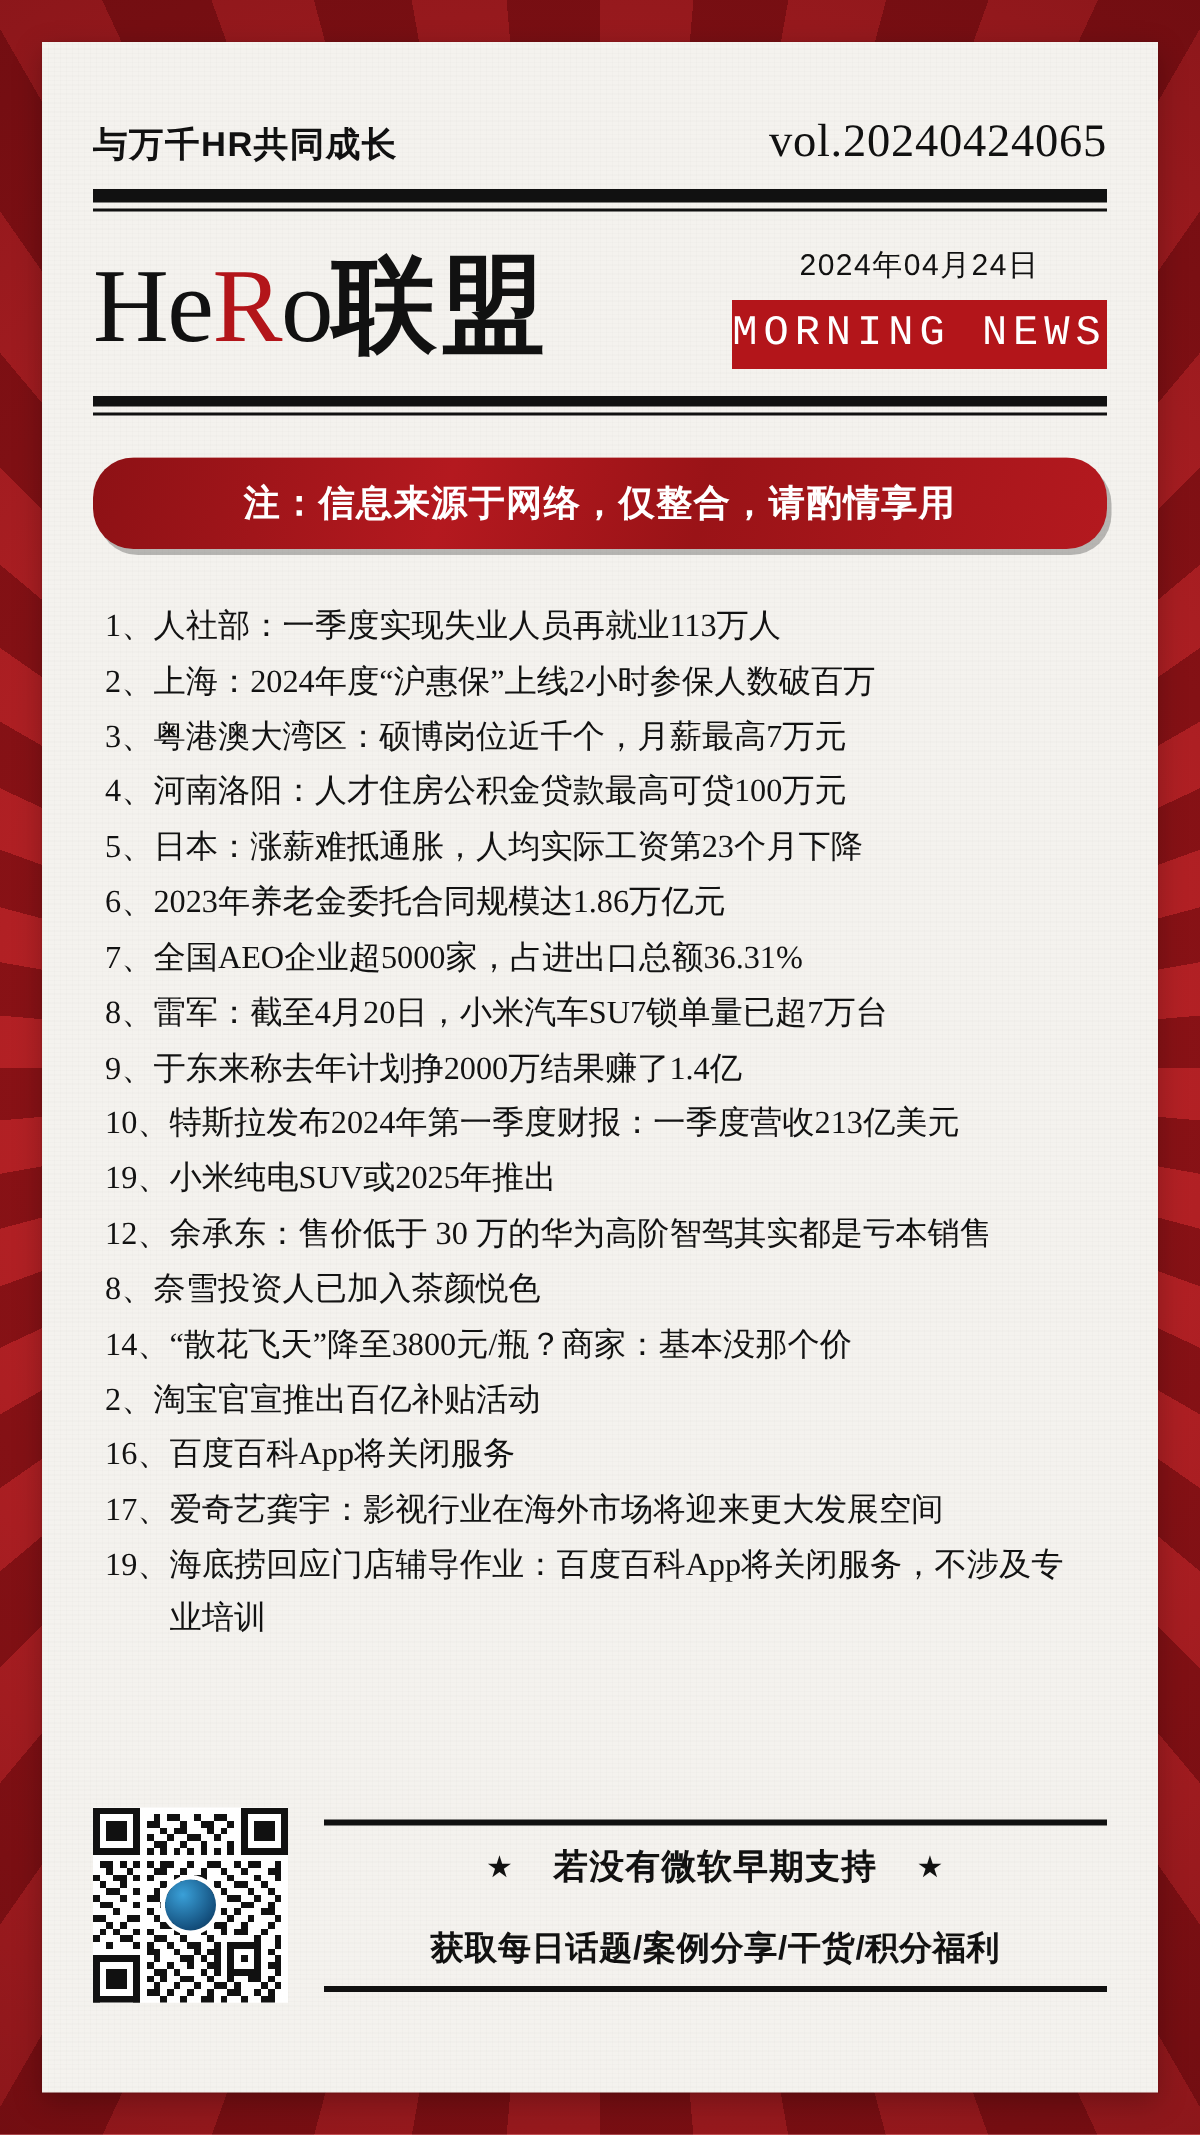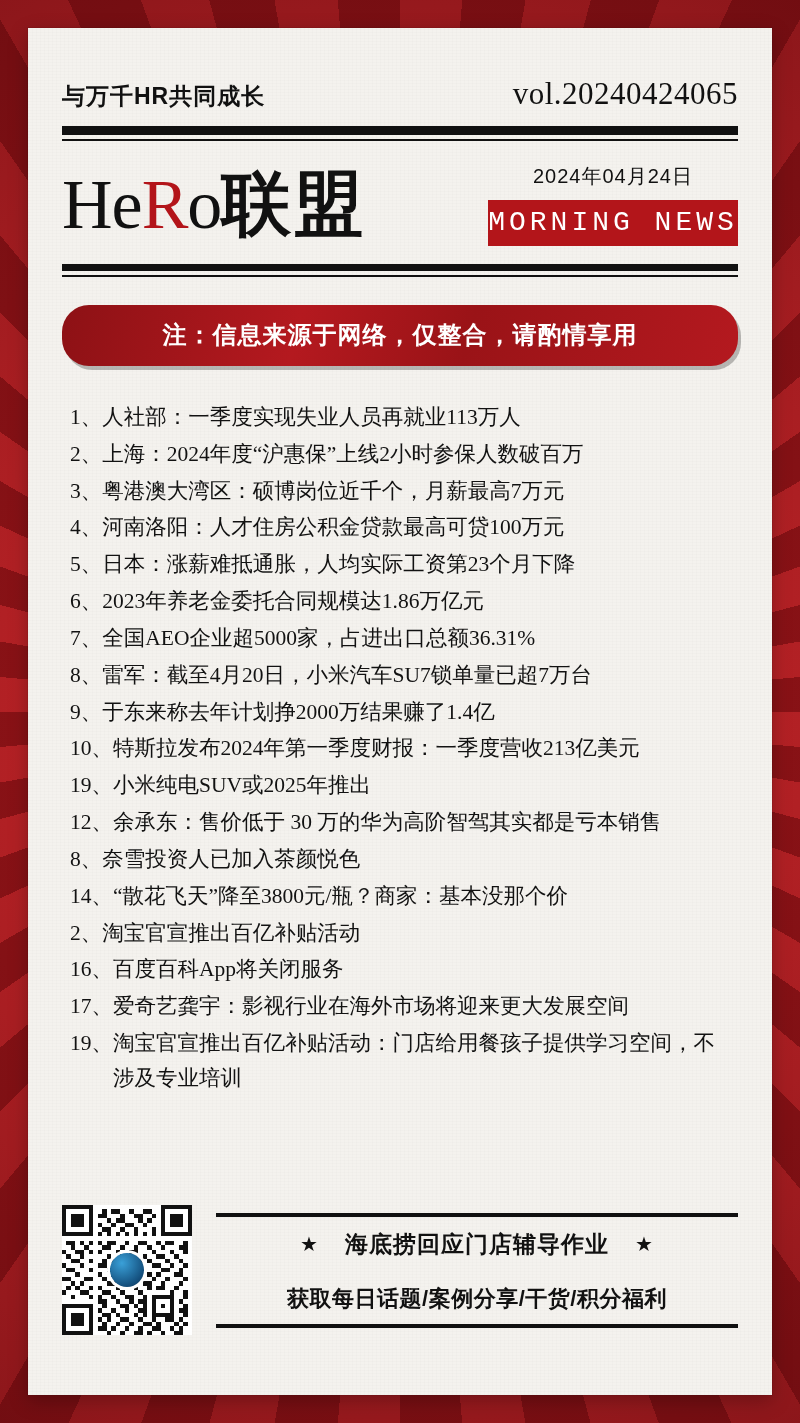--- a/index.html
+++ b/index.html
@@ -349,21 +349,21 @@
         <div class="news-item">
             <span class="news-index">16、</span>
             <span class="news-text">百度百科App将关闭服务</span>
           </div>
         <div class="news-item">
             <span class="news-index">17、</span>
             <span class="news-text">爱奇艺龚宇：影视行业在海外市场将迎来更大发展空间</span>
           </div>
         <div class="news-item">
             <span class="news-index">19、</span>
-            <span class="news-text">淘宝官宣推出百亿补贴活动：门店给用餐孩子提供学习空间，不涉及专业培训</span>
+            <span class="news-text">海底捞回应门店辅导作业：百度百科App将关闭服务，不涉及专业培训</span>
           </div>
       </div>
 
       <div class="footer">
         <div class="qr">
           <svg width="130" height="130" viewBox="0 0 29 29" shape-rendering="crispEdges" aria-hidden="true">
             <rect width="29" height="29" fill="#ffffff"></rect>
             <g fill="#111111">
 
               <rect x="0" y="0" width="7" height="1"></rect>
@@ -572,21 +572,21 @@
                 <rect x="25" y="28" width="2" height="1"></rect>
             </g>
           </svg>
           <div class="qr-center"></div>
         </div>
         <div class="footer-right">
           <div class="foot-rule"></div>
           <div class="foot-mid">
             <div class="foot-line1">
               <span class="star">★</span>
-              <span>海底捞回应门店辅导作业</span>
+              <span>若没有微软早期支持</span>
               <span class="star">★</span>
             </div>
             <div class="foot-line2">获取每日话题/案例分享/干货/积分福利</div>
           </div>
           <div class="foot-rule"></div>
         </div>
       </div>
 
     </div>
   </div>

